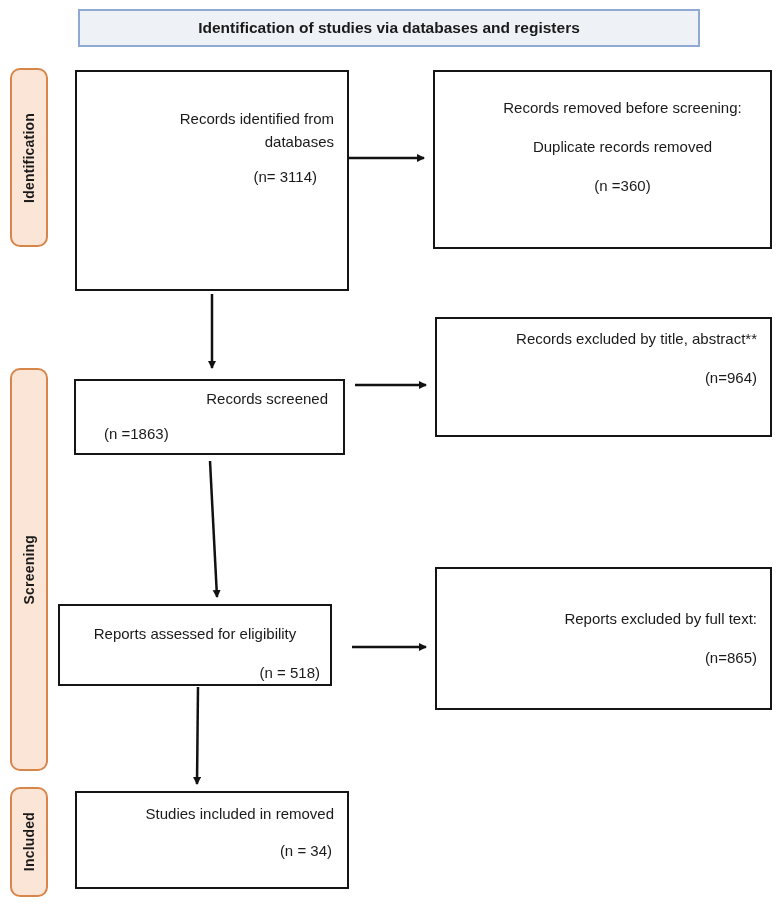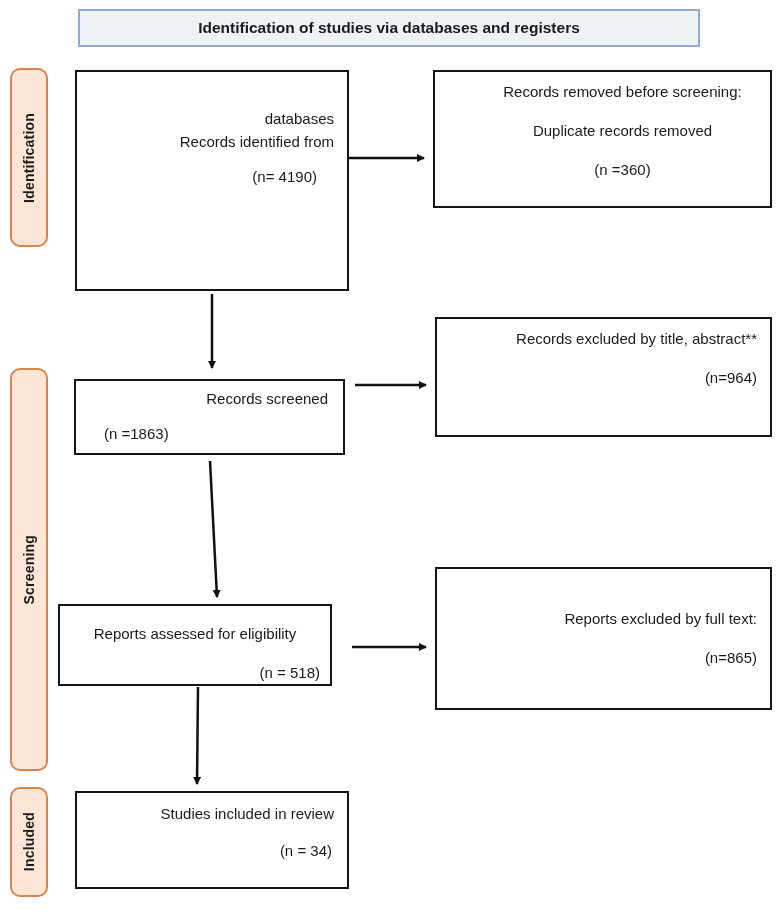--- a/index.html
+++ b/index.html
@@ -49,21 +49,21 @@
   #tab-screening      { top: 368px; height: 403px; }
   #tab-included       { top: 787px; height: 110px; }
   .flow-box {
     position: absolute;
     background: #ffffff;
     border: 2px solid var(--box-border);
     font-size: 15px;
     line-height: 23px;
   }
   #box-identified        { left: 75px;  top: 70px;  width: 274px; height: 221px; padding-top: 35px; }
-  #box-removed           { left: 433px; top: 70px;  width: 339px; height: 138px; padding-top: 8px; }
+  #box-removed           { left: 433px; top: 70px;  width: 339px; height: 179px; padding-top: 24px; }
   #box-screened          { left: 74px;  top: 379px; width: 271px; height: 76px;  padding-top: 6px;  }
   #box-excluded-title    { left: 435px; top: 317px; width: 337px; height: 120px; padding-top: 8px;  }
   #box-assessed          { left: 58px;  top: 604px; width: 274px; height: 82px;  padding-top: 16px;  }
   #box-excluded-fulltext { left: 435px; top: 567px; width: 337px; height: 143px; padding-top: 38px; }
   #box-included          { left: 75px;  top: 791px; width: 274px; height: 98px;  padding-top: 9px;  }
   .line { display: block; }
   .r    { text-align: right; }
   .l    { text-align: left; }
   .c    { text-align: center; }
   .pr10 { padding-right: 10px; }
@@ -95,23 +95,23 @@
     <span>Identification</span>
   </div>
   <div class="stage-tab" id="tab-screening">
     <span>Screening</span>
   </div>
   <div class="stage-tab" id="tab-included">
     <span>Included</span>
   </div>
 
   <div class="flow-box" id="box-identified">
+    <span class="line r pr13">Records identified from</span>
     <span class="line r pr13">databases</span>
-    <span class="line r pr13">Records identified from</span>
-    <span class="line r pr30 mt12">(n= 4190)</span>
+    <span class="line r pr30 mt12">(n= 3114)</span>
   </div>
 
   <div class="flow-box" id="box-removed">
     <span class="line c shift-right">Records removed before screening:</span>
     <span class="line c shift-right mt10">Duplicate records removed</span>
     <span class="line c shift-right mt10">(n =360)</span>
   </div>
 
   <div class="flow-box" id="box-screened">
     <span class="line r pr15">Records screened</span>
@@ -127,21 +127,21 @@
     <span class="line c">Reports assessed for eligibility</span>
     <span class="line r pr10 mt10">(n = 518)</span>
   </div>
 
   <div class="flow-box" id="box-excluded-fulltext">
     <span class="line r pr13">Reports excluded by full text:</span>
     <span class="line r pr13 mt16">(n=865)</span>
   </div>
 
   <div class="flow-box" id="box-included">
-    <span class="line r pr13">Studies included in review</span>
+    <span class="line r pr13">Studies included in removed</span>
     <span class="line r pr15 mt14">(n = 34)</span>
   </div>
 
   <svg class="arrow-layer" width="779" height="913" viewBox="0 0 779 913" xmlns="http://www.w3.org/2000/svg">
     <defs>
       <marker id="ah" markerWidth="9" markerHeight="9" refX="7" refY="4" orient="auto" markerUnits="userSpaceOnUse">
         <path d="M0,0 L8,4 L0,8 Z" fill="#111111"></path>
       </marker>
     </defs>
     <line x1="349" y1="158" x2="424" y2="158" stroke="#111111" stroke-width="2.5" marker-end="url(#ah)"></line>

